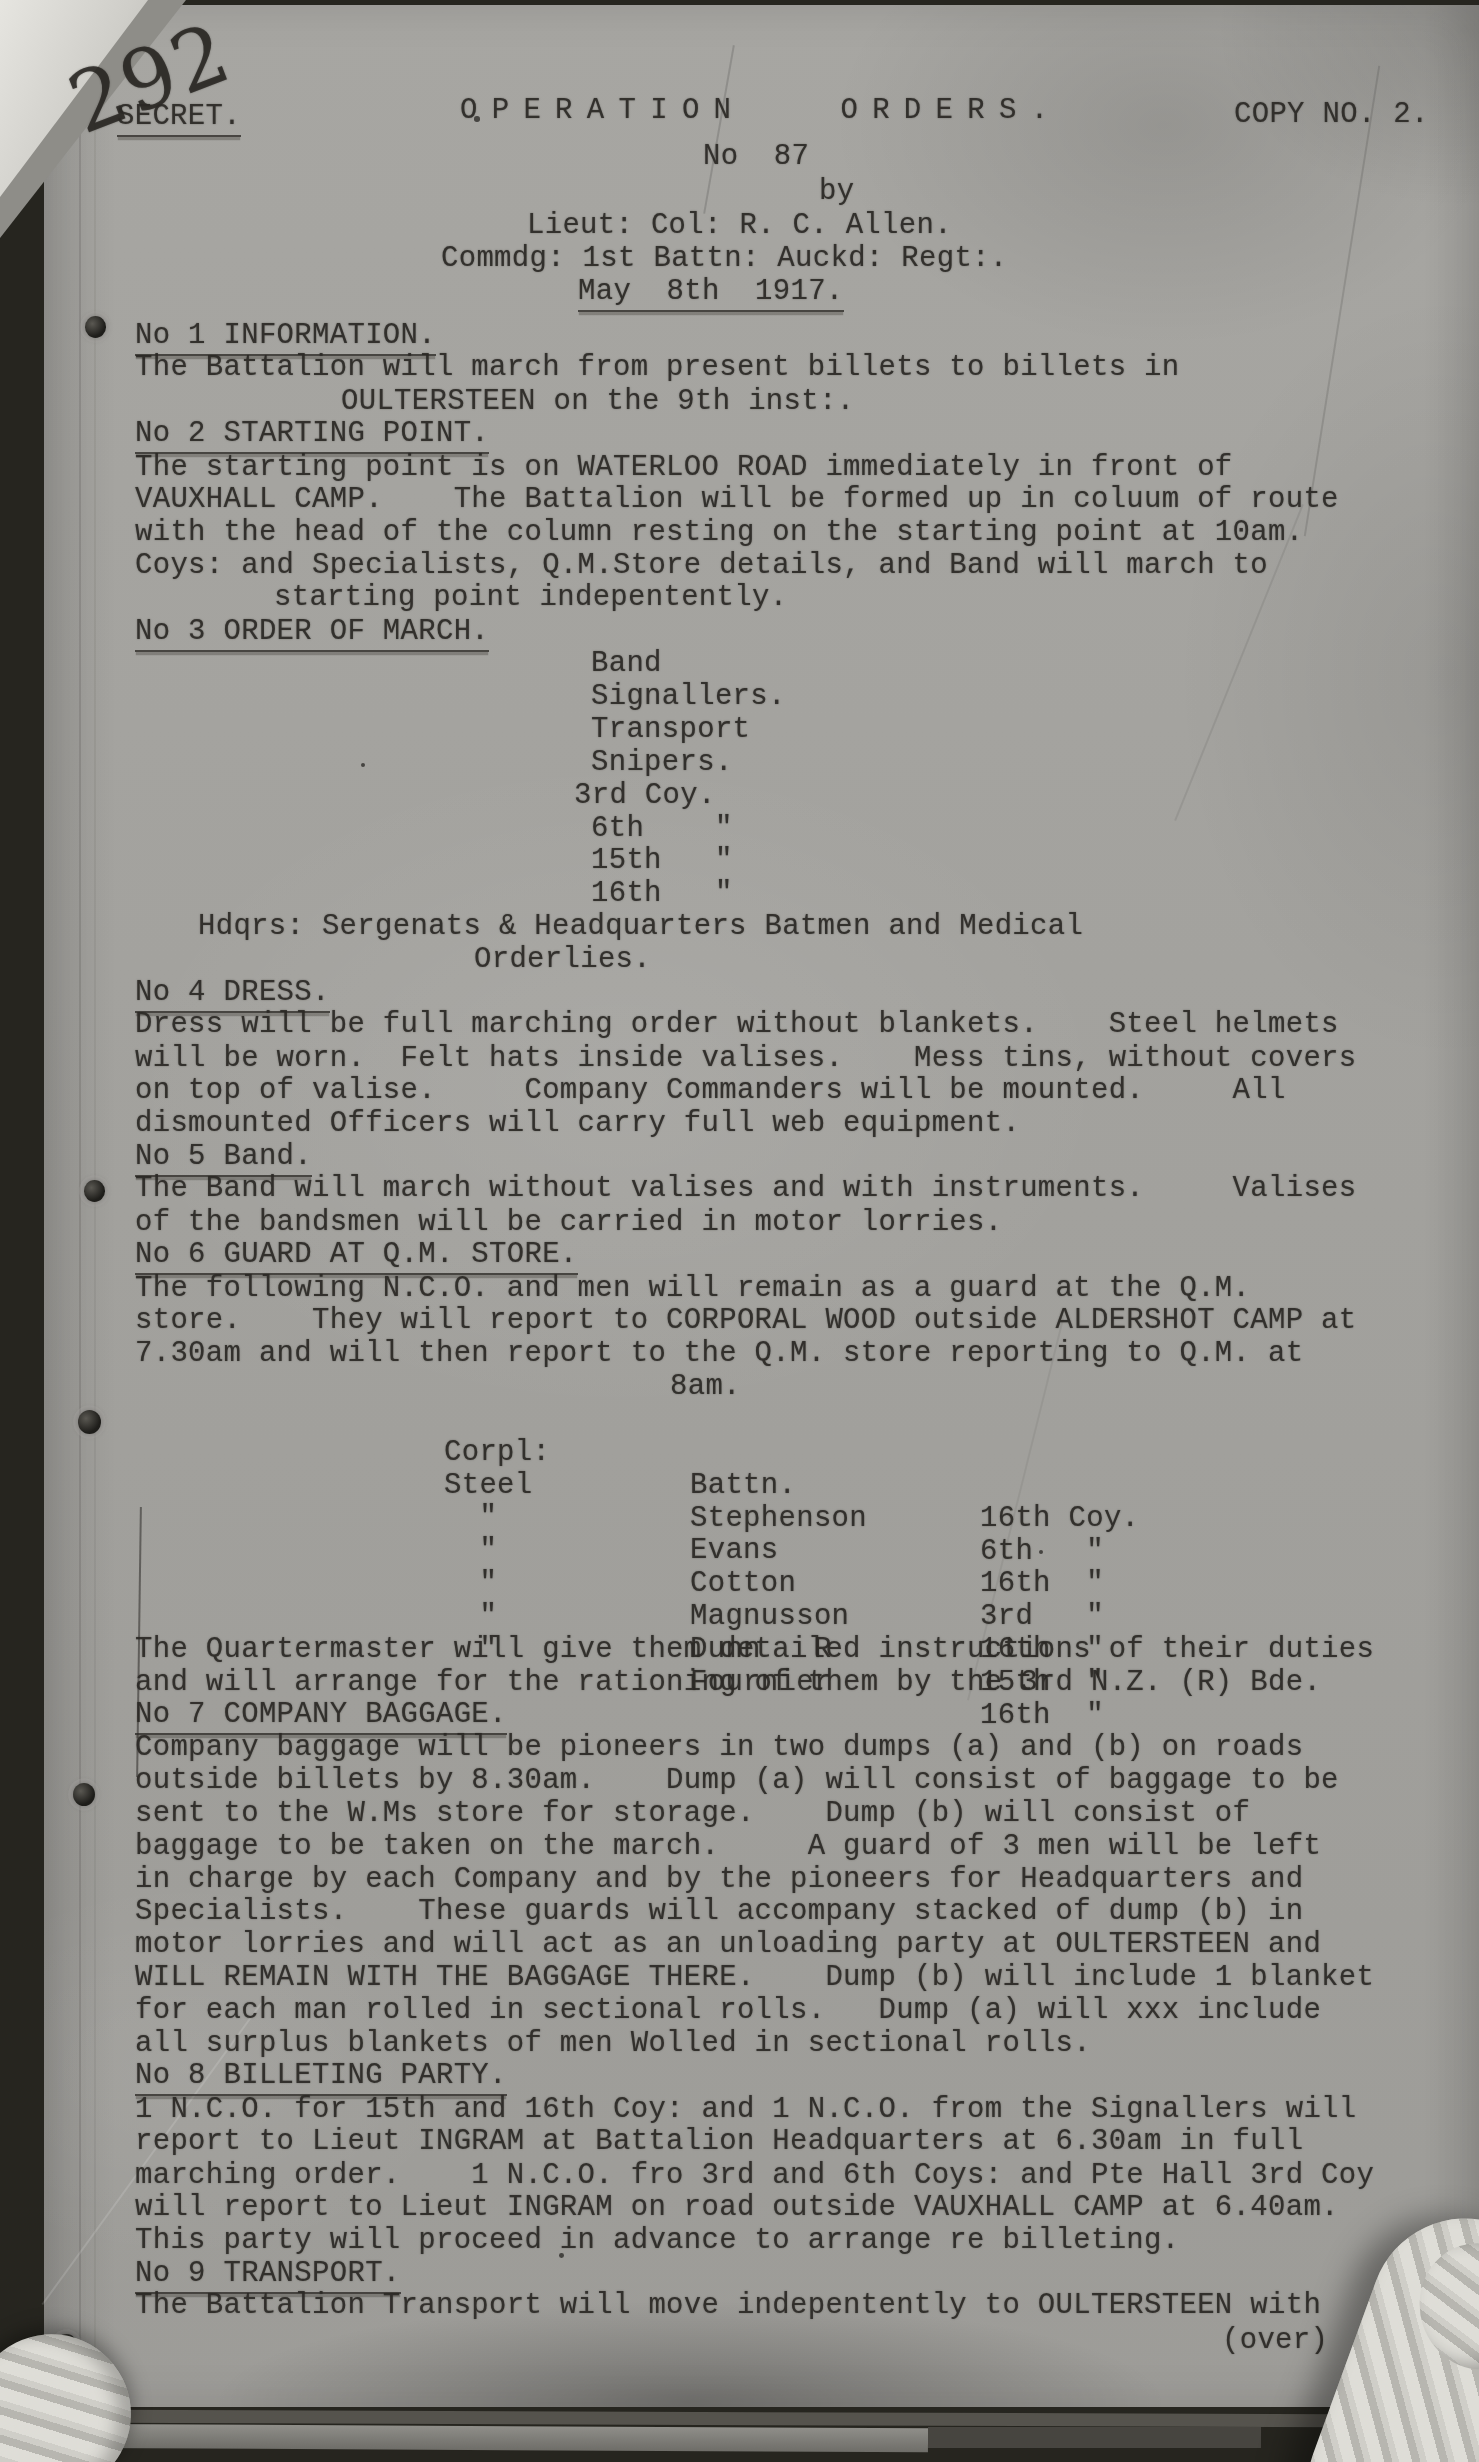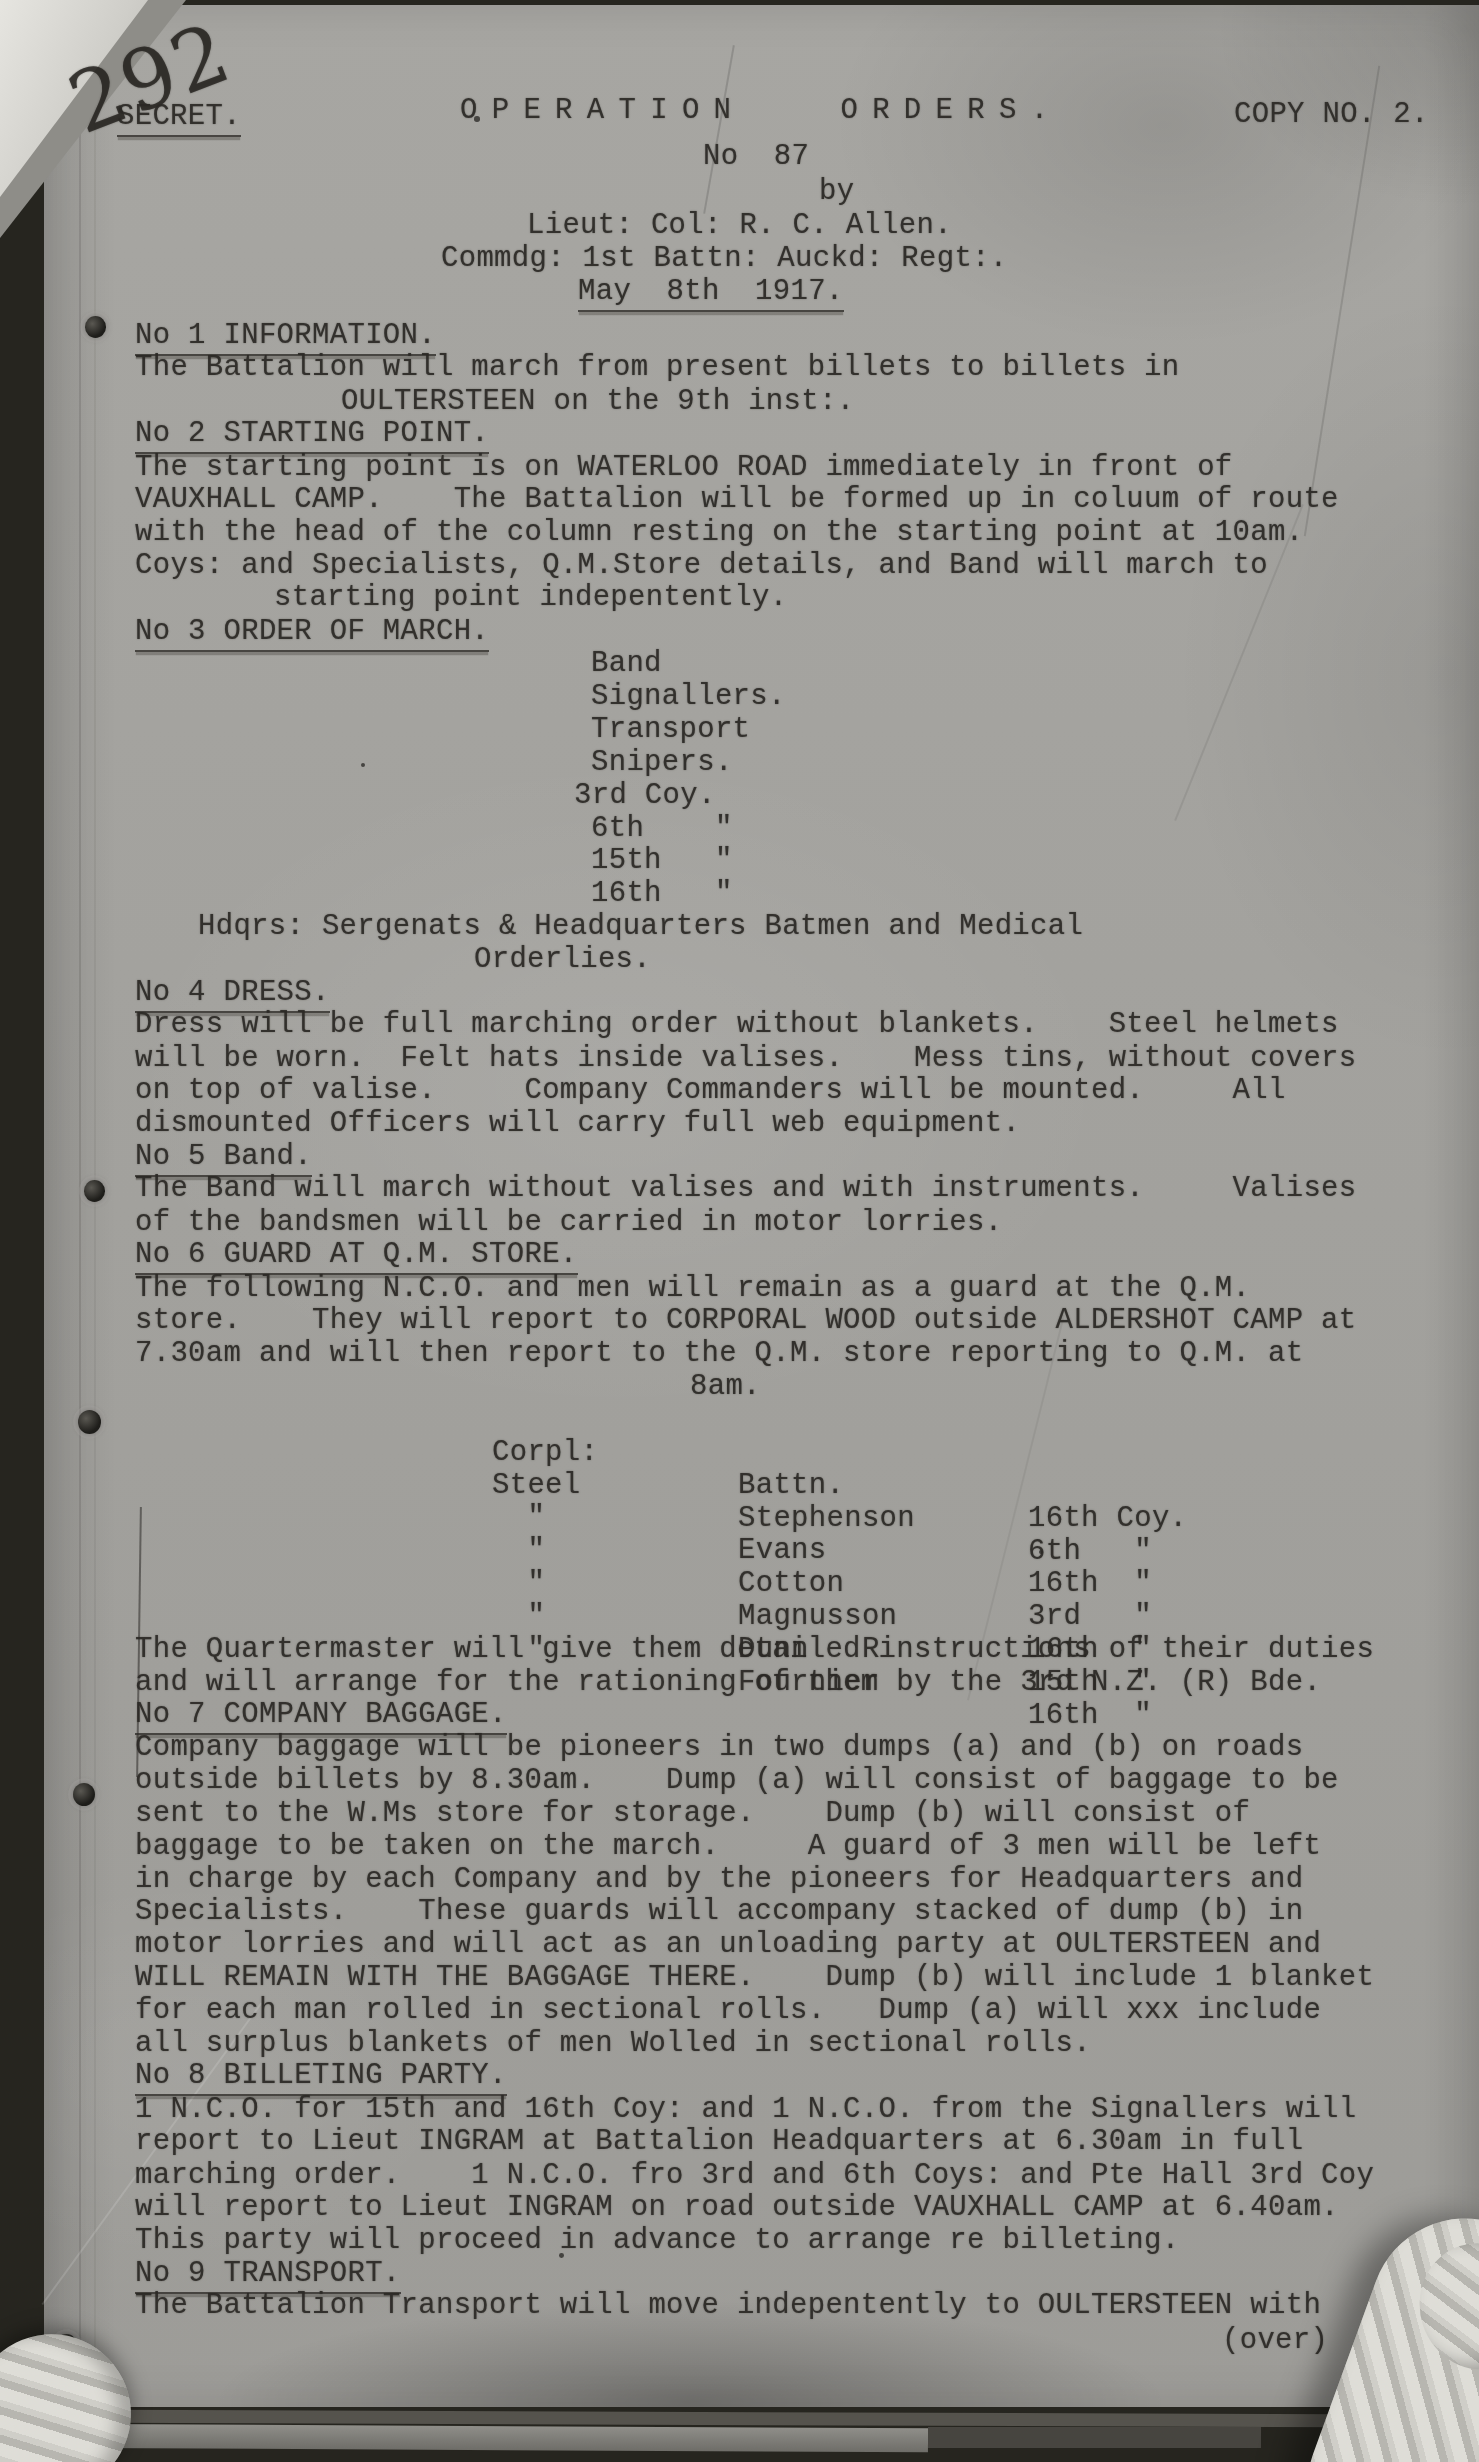--- a/index.html
+++ b/index.html
@@ -27,21 +27,21 @@
   .ln{
     position:absolute;left:135px;white-space:pre;
     font-size:29px;line-height:33px;
     color:rgba(42,40,36,.88);
     text-shadow:0 0 1.6px rgba(48,45,40,.55);
     letter-spacing:0.3px;
   }
   .hd{border-bottom:2.4px solid rgba(45,42,38,.78);
       box-shadow:0 4px 0 -0.8px rgba(45,42,38,.30);
       padding-bottom:2.4px;}
-  .tcol{position:absolute;white-space:pre;margin-left:48px;}
+  .tcol{position:absolute;white-space:pre;}
   .c1{left:309px}.c2{left:555px}.c3{left:845px}
   
   .hand{
     position:absolute;left:68px;top:30px;
     font-family:"DejaVu Serif",serif;font-size:83px;
     transform:rotate(-21deg);color:rgba(38,35,32,.82);
     letter-spacing:1.6px;text-shadow:0 0 1.6px rgba(40,38,34,.5);
   }
   .title{letter-spacing:14.3px;}
   
@@ -131,21 +131,21 @@
 <div class="ln" style="top:1107px">dismounted Officers will carry full web equipment.</div>
 
 <div class="ln hd" style="top:1140px">No 5 Band.</div>
 <div class="ln" style="top:1172px">The Band will march without valises and with instruments.     Valises</div>
 <div class="ln" style="top:1206px">of the bandsmen will be carried in motor lorries.</div>
 
 <div class="ln hd" style="top:1238px">No 6 GUARD AT Q.M. STORE.</div>
 <div class="ln" style="top:1272px">The following N.C.O. and men will remain as a guard at the Q.M.</div>
 <div class="ln" style="top:1304px">store.    They will report to CORPORAL WOOD outside ALDERSHOT CAMP at</div>
 <div class="ln" style="top:1337px">7.30am and will then report to the Q.M. store reporting to Q.M. at</div>
-<div class="ln" style="left:690px;top:1370px">8am.</div>
+<div class="ln" style="left:670px;top:1370px">8am.</div>
 
 <div class="ln" style="top:1403px">
   <span class="tcol c1">Corpl:</span>
   <span class="tcol c2">Battn.</span>
   <span class="tcol c3">16th Coy.</span>
 </div>
 <div class="ln" style="top:1436px">
   <span class="tcol c1">Steel</span>
   <span class="tcol c2">Stephenson</span>
   <span class="tcol c3">6th   "</span>

